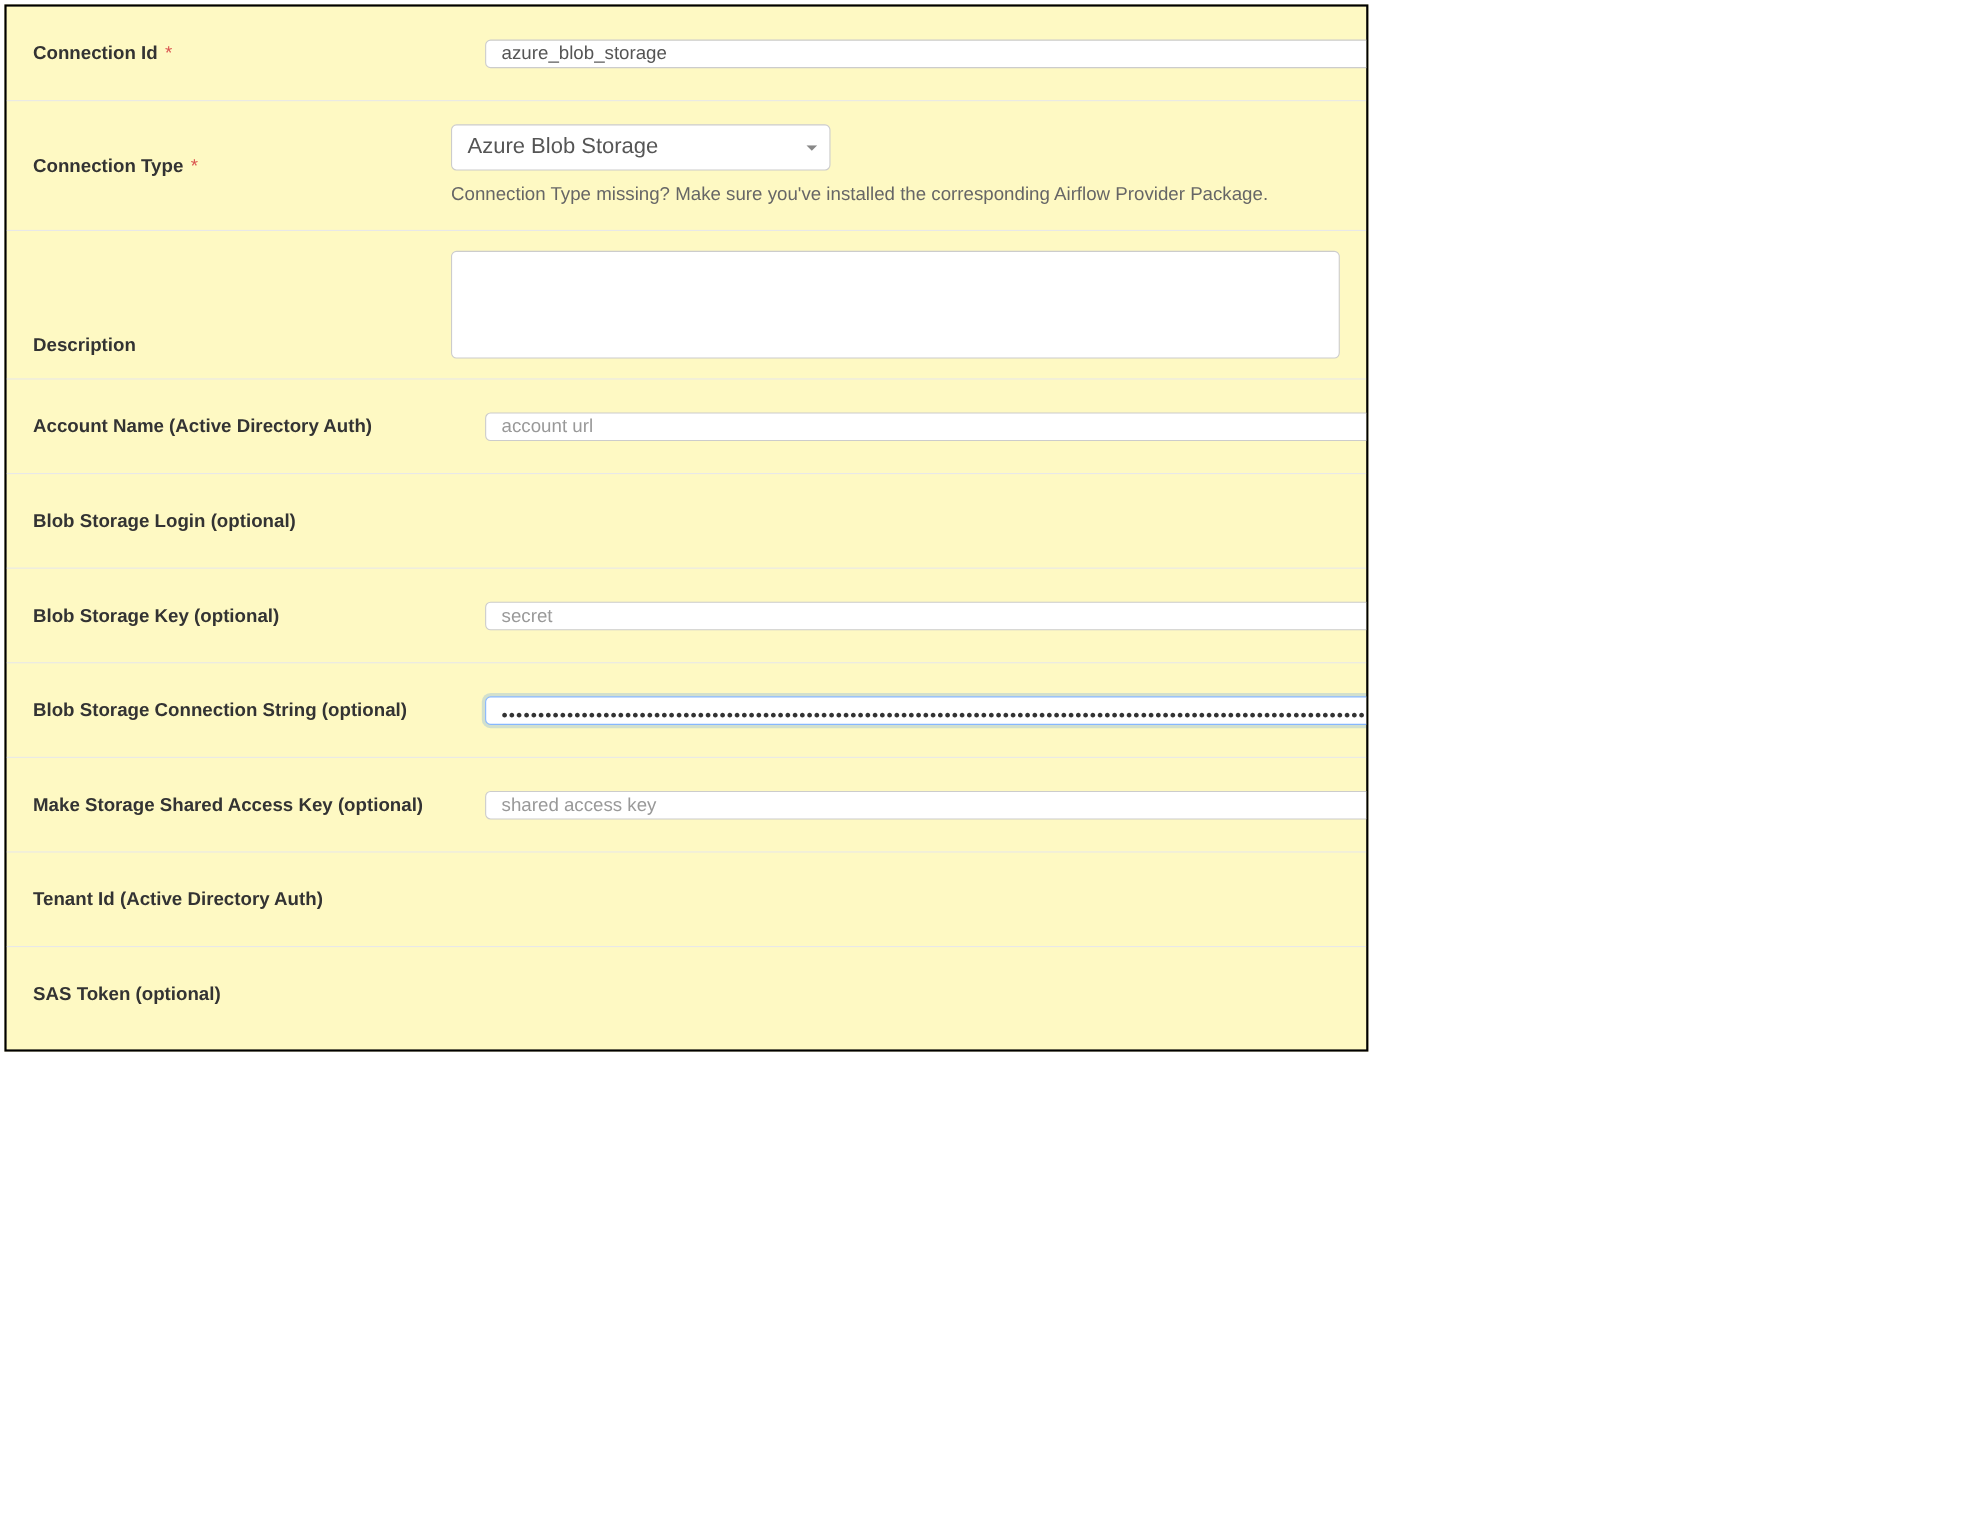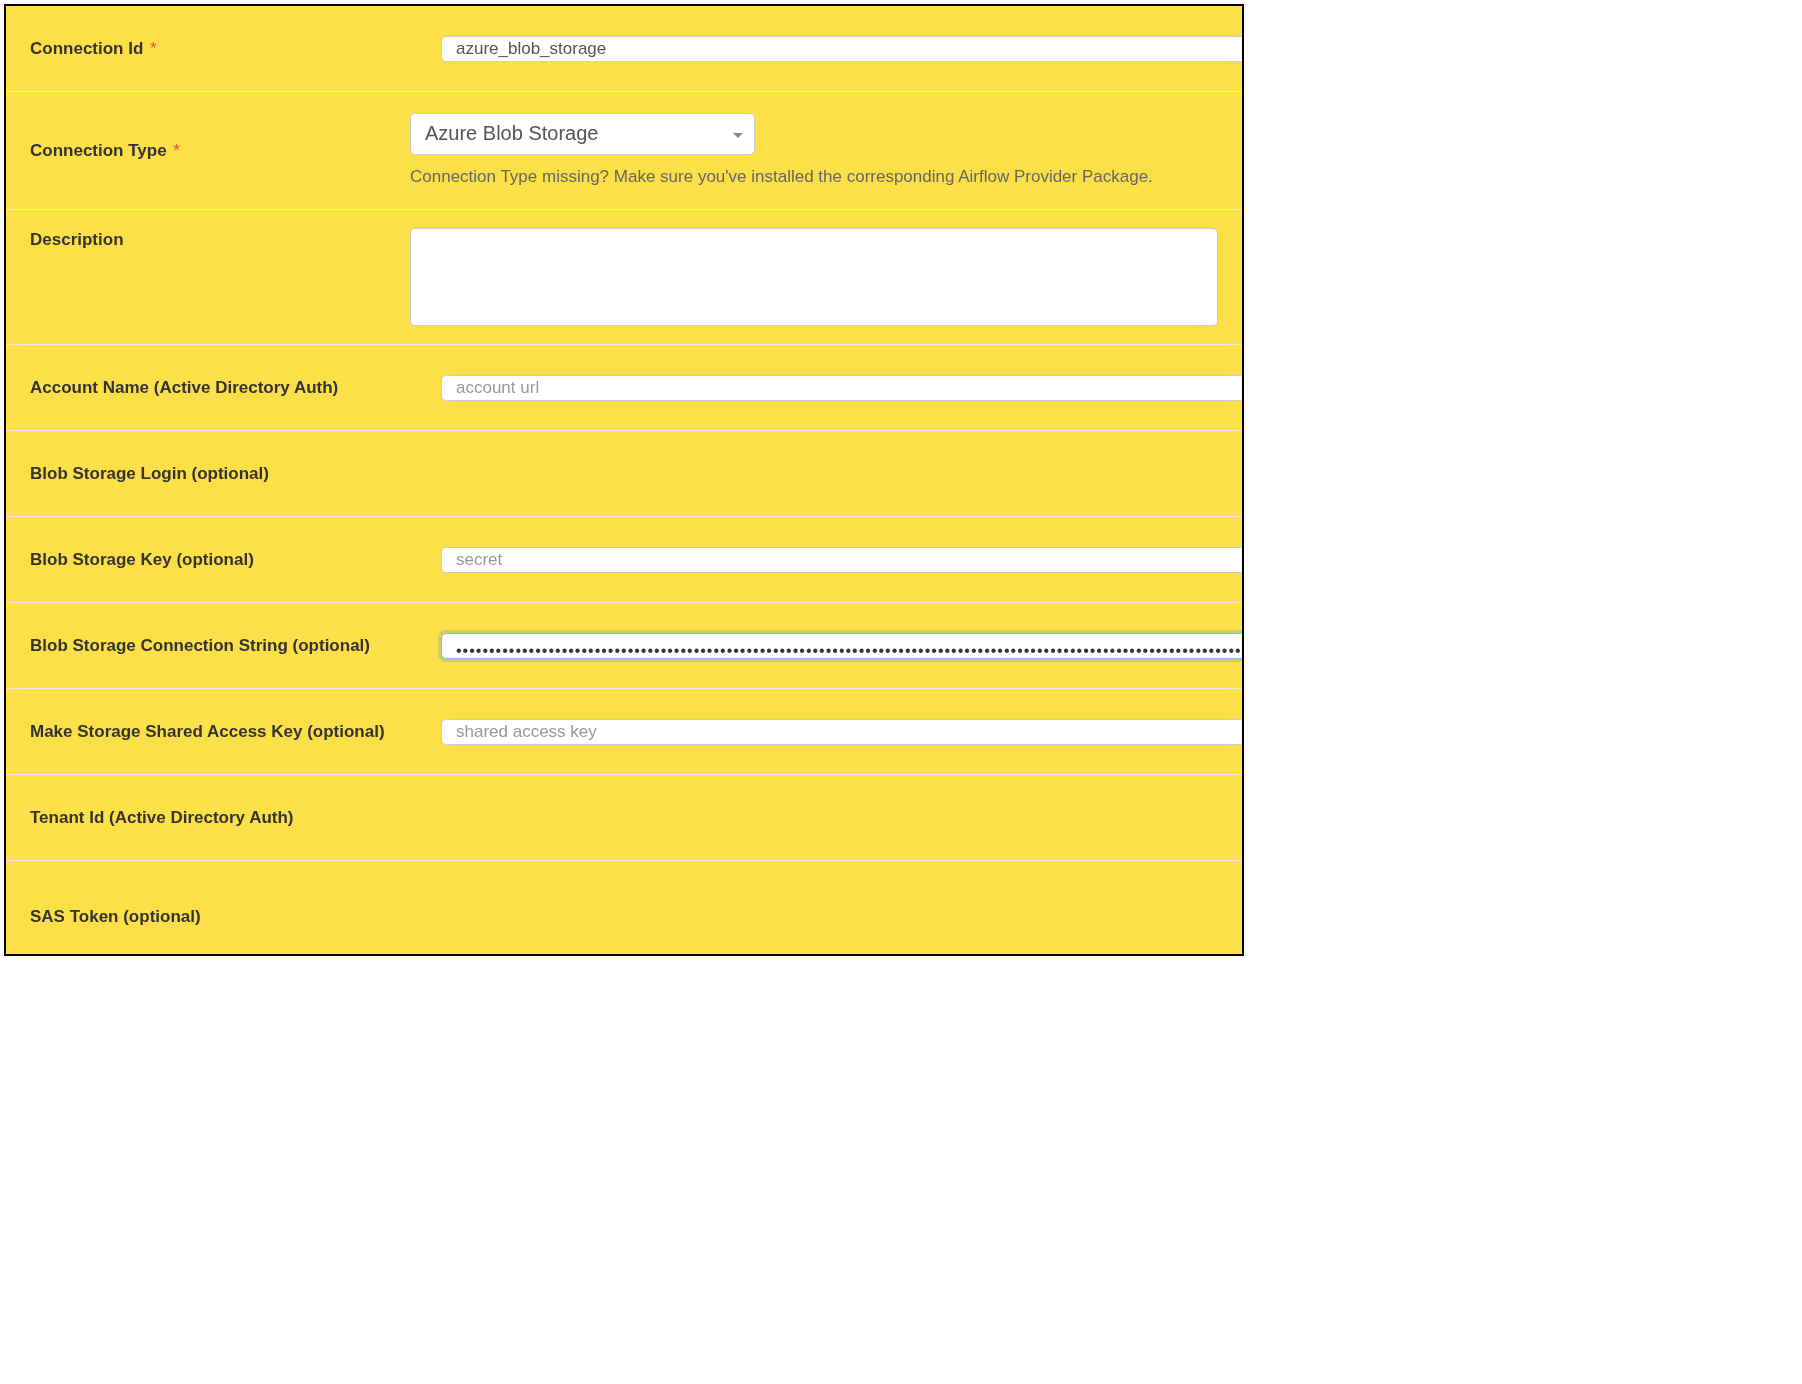--- a/index.html
+++ b/index.html
@@ -8,35 +8,35 @@
     padding: 0;
   }
   body {
     font-family: -apple-system, BlinkMacSystemFont, "Segoe UI", Helvetica, Arial, sans-serif;
     background: #fff;
     color: #333;
     padding: 4px;
   }
   .form-container {
     border: 2px solid #000;
-    background: #fde047;
+    background: #fef9c3;
     width: 1240px;
     height: 952px;
     overflow: hidden;
   }
   .form-row {
     display: flex;
     align-items: center;
     border-bottom: 1px solid #e8e8e8;
     padding: 18px 24px;
     min-height: 86px;
   }
   .form-row.tall {
     min-height: 130px;
-    align-items: flex-start;
+    align-items: flex-end;
   }
   .label-cell {
     width: 380px;
     flex-shrink: 0;
     padding-right: 18px;
   }
   .label-text {
     font-size: 17px;
     font-weight: 600;
     color: #333;
@@ -213,19 +213,19 @@
       <input type="text" class="text-input" placeholder="shared access key" style="">
     </div>
   </div>
 
   <div class="form-row">
     <div class="label-cell">
       <span class="label-text">Tenant Id (Active Directory Auth)</span>
     </div>
   </div>
 
-  <div class="form-row" style="border-bottom:none;align-items:flex-end;">
+  <div class="form-row" style="border-bottom:none;">
     <div class="label-cell">
       <span class="label-text">SAS Token (optional)</span>
     </div>
   </div>
 
 </div>
 
 </body></html>

